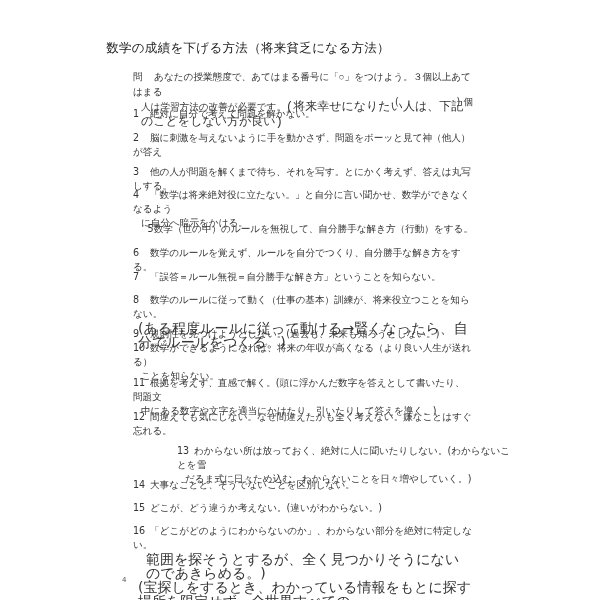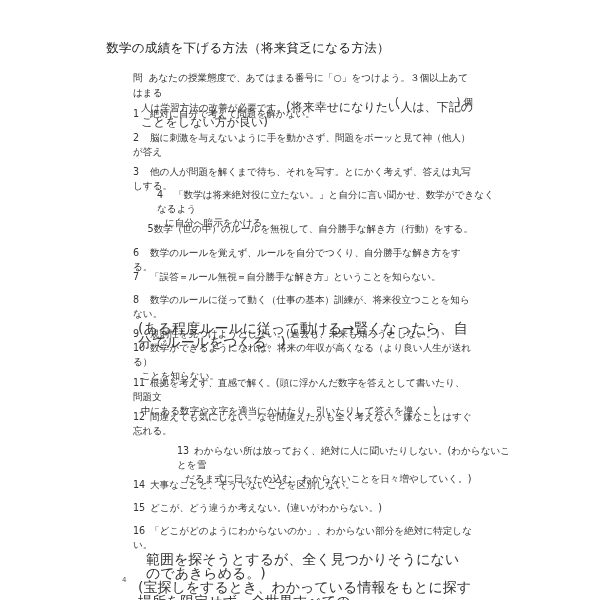--- a/index.html
+++ b/index.html
@@ -1,20 +1,20 @@
 <!DOCTYPE html>
 <html><head>
   <meta charset="utf-8">
   <style>
     html, body { margin: 0; padding: 0; background: #ffffff; }
     body { width: 600px; height: 600px; position: relative; overflow: hidden;
       font-family: "DejaVu Sans", "Liberation Sans", sans-serif; color: #333; }
     .title { position: absolute; top: 40px; left: 0; width: 496px; text-align: center;
       font-size: 12.5px; color: #222; letter-spacing: 0.3px; }
-    .q { position: absolute; left: 133px; width: 340px; font-size: 9.6px; line-height: 15px; color: #333; }
+    .q { position: absolute; left: 133px; width: 340px; font-size: 9.6px; line-height: 15px; color: #333; font-family: Liberation Mono, monospace; }
     .q .small { font-size: 12px; }
     .count { position: absolute; left: 395px; top: 96px; font-size: 9.6px; width: 78px; display:flex; justify-content: space-between; color:#333;}
     .item { position: absolute; left: 133px; width: 340px; font-size: 9.6px; line-height: 14px; color: #333; }
     .item .num { display: inline-block; width: 17px; }
     .item .cont { padding-left: 8px; display: block; }
     .item .sub { display: block; padding-left: 5px; font-size: 14px; }
     .pageno { position: absolute; left: 122px; top: 576px; font-size: 7px; color: #555; }
   </style>
 </head>
 <body>
@@ -30,21 +30,21 @@
   </div>
 </div>
 <div class="count">
   <span>(</span>
   <span><span>)</span>&nbsp;<span>個</span></span>
 </div>
 
 <div class="item" style="top:107px;"><span class="num">1</span><span>絶対に自分で考えて問題を解かない。</span></div>
 <div class="item" style="top:131px;"><span class="num">2</span><span>脳に刺激を与えないように手を動かさず、問題をボーッと見て神（他人）が答え</span></div>
 <div class="item" style="top:165px;"><span class="num">3</span><span>他の人が問題を解くまで待ち、それを写す。とにかく考えず、答えは丸写しする。</span></div>
-<div class="item" style="top:188px;margin-left:24px;"><span class="num">4</span><span>「数学は将来絶対役に立たない。」と自分に言い聞かせ、数学ができなくなるよう</span><span class="cont">に自分へ暗示をかける。</span></div>
+<div class="item" style="top:188px;"><span class="num">4</span><span>「数学は将来絶対役に立たない。」と自分に言い聞かせ、数学ができなくなるよう</span><span class="cont">に自分へ暗示をかける。</span></div>
 <div class="item" style="top:222px;text-align:right;"><span class="num">5</span><span>数学（世の中）のルールを無視して、自分勝手な解き方（行動）をする。</span></div>
 <div class="item" style="top:246px;"><span class="num">6</span><span>数学のルールを覚えず、ルールを自分でつくり、自分勝手な解き方をする。</span></div>
 <div class="item" style="top:270px;"><span class="num">7</span><span>「誤答＝ルール無視＝自分勝手な解き方」ということを知らない。</span></div>
 <div class="item" style="top:293px;"><span class="num">8</span><span>数学のルールに従って動く（仕事の基本）訓練が、将来役立つことを知らない。</span><span class="sub">(ある程度ルールに従って動ける→賢くなったら、自分でルールをつくる。)</span></div>
 <div class="item" style="top:327px;"><span class="num">9</span><span>規則性を見つけようとしない。(過去も、未来も知ろうとしない。)</span></div>
 <div class="item" style="top:341px;"><span class="num">10</span><span>数学ができるようになれば、将来の年収が高くなる（より良い人生が送れる）</span><span class="cont">ことを知らない。</span></div>
 <div class="item" style="top:376px;"><span class="num">11</span><span>根拠を考えず、直感で解く。(頭に浮かんだ数字を答えとして書いたり、問題文</span><span class="cont">中にある数字や文字を適当にかけたり、引いたりして答えを導く。)</span></div>
 <div class="item" style="top:410px;"><span class="num">12</span><span>間違えても気にしない。なぜ間違えたかも全く考えない。嫌なことはすぐ忘れる。</span></div>
 <div class="item" style="top:444px;margin-left:44px;"><span class="num">13</span><span>わからない所は放っておく、絶対に人に聞いたりしない。(わからないことを雪</span><span class="cont">だるま式に日々ため込む。わからないことを日々増やしていく。)</span></div>
 <div class="item" style="top:478px;"><span class="num">14</span><span>大事なことと、そうでないことを区別しない。</span></div>

